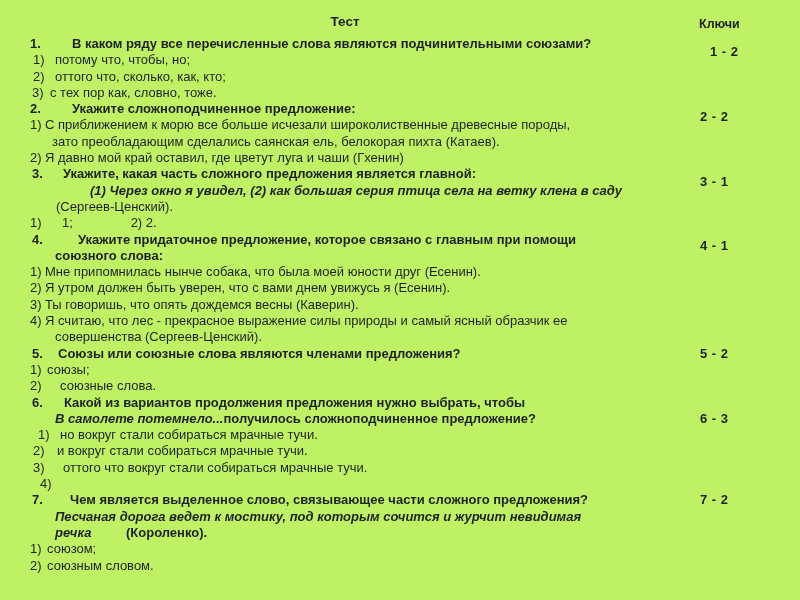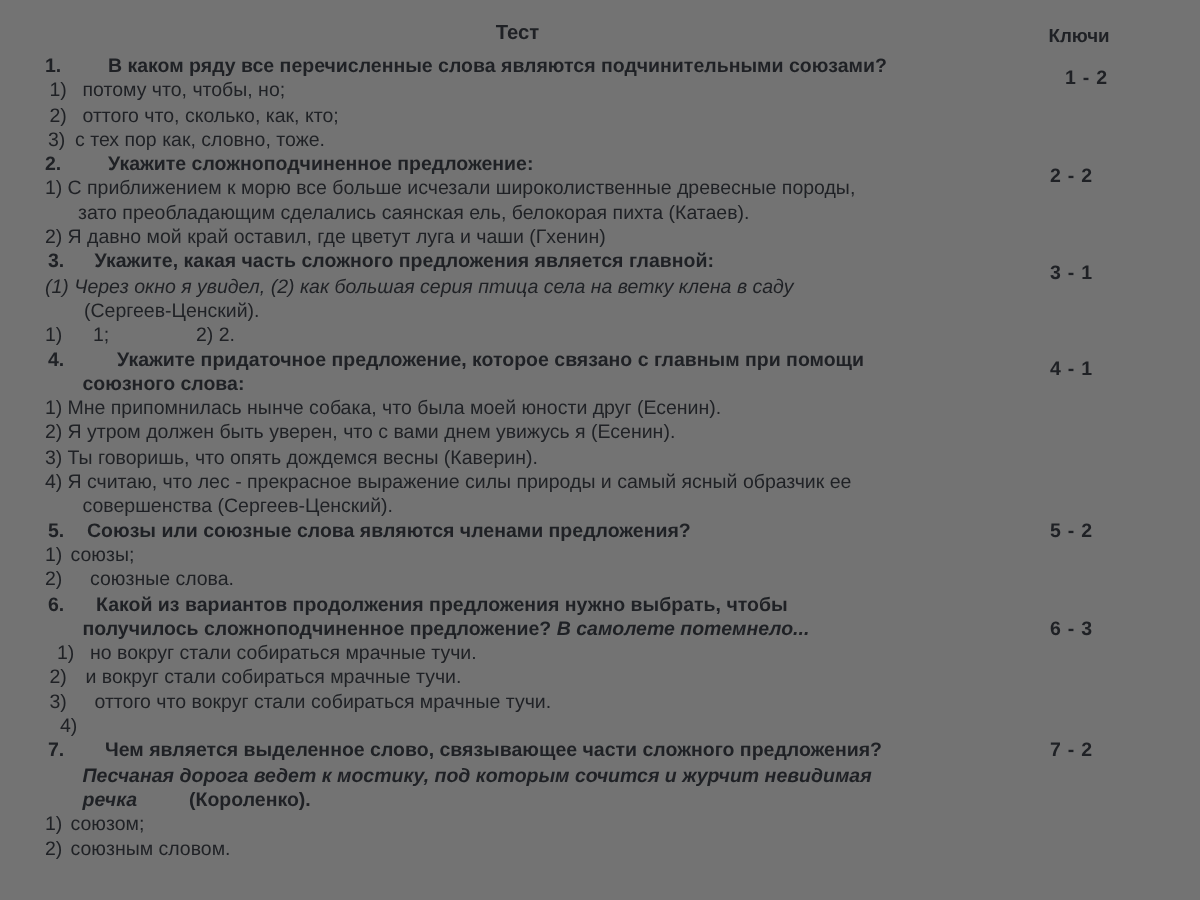--- a/index.html
+++ b/index.html
@@ -27,21 +27,21 @@
   }
   .content{position:absolute;left:30px;top:36px;width:668px;}
   .line{display:flex;line-height:16.3px;white-space:pre;}
   .marker{flex:0 0 auto;}
   .b{font-weight:bold;}
   .i{font-style:italic;}
 </style>
 </head>
 <body>
 
-<div class="slide" style="background: #737373; color: rgb(31, 33, 37);">
+<div class="slide" style="background: #bef264; color: rgb(31, 33, 37);">
   <div class="title">Тест</div>
   <div class="keys-label">Ключи</div>
   <div class="keys-layer" id="keys">
       <div class="key" style="top: 44px; margin-left: 10px;">1 - 2</div>
       <div class="key" style="top: 109px;">2 - 2</div>
       <div class="key" style="top: 174px;">3 - 1</div>
       <div class="key" style="top: 238px;">4 - 1</div>
       <div class="key" style="top: 346px;">5 - 2</div>
       <div class="key" style="top: 411px;">6 - 3</div>
       <div class="key" style="top: 492px;">7 - 2</div>
@@ -49,35 +49,35 @@
   <div class="content" id="content">
       <div class="line" style="margin-left: 0px;"><span class="marker b" style="width: 42px;">1.</span><span class="b ">В каком ряду все перечисленные слова являются подчинительными союзами?</span></div>
       <div class="line" style="margin-left: 3px;"><span class="marker" style="width: 22px;">1)</span><span class="">потому что, чтобы, но;</span></div>
       <div class="line" style="margin-left: 3px;"><span class="marker" style="width: 22px;">2)</span><span class="">оттого что, сколько, как, кто;</span></div>
       <div class="line" style="margin-left: 2px;"><span class="marker" style="width: 18px;">3)</span><span class="">с тех пор как, словно, тоже.</span></div>
       <div class="line" style="margin-left: 0px;"><span class="marker b" style="width: 42px;">2.</span><span class="b ">Укажите сложноподчиненное предложение:</span></div>
       <div class="line" style="margin-left: 0px;"><span class="marker" style="width: 15px;">1)</span><span class="">С приближением к морю все больше исчезали широколиственные древесные породы,</span></div>
       <div class="line" style="margin-left: 22px;"><span class="">зато преобладающим сделались саянская ель, белокорая пихта (Катаев).</span></div>
       <div class="line" style="margin-left: 0px;"><span class="marker" style="width: 15px;">2)</span><span class="">Я давно мой край оставил, где цветут луга и чаши (Гхенин)</span></div>
       <div class="line" style="margin-left: 2px;"><span class="marker b" style="width: 31px;">3.</span><span class="b ">Укажите, какая часть сложного предложения является главной:</span></div>
-      <div class="line" style=""><span class="i">(1) Через окно я увидел, (2) как большая серия птица села на ветку клена в саду</span></div>
+      <div class="line" style="margin-left: 60px; font-weight: bold;"><span class="i">(1) Через окно я увидел, (2) как большая серия птица села на ветку клена в саду</span></div>
       <div class="line" style="margin-left: 26px;"><span class="">(Сергеев-Ценский).</span></div>
       <div class="line" style="margin-left: 0px;"><span class="marker" style="width: 32px;">1)</span><span class="">1;                2) 2.</span></div>
       <div class="line" style="margin-left: 2px;"><span class="marker b" style="width: 46px;">4.</span><span class="b ">Укажите придаточное предложение, которое связано с главным при помощи</span></div>
       <div class="line" style="margin-left: 25px;"><span class="b ">союзного слова:</span></div>
       <div class="line" style="margin-left: 0px;"><span class="marker" style="width: 15px;">1)</span><span class="">Мне припомнилась нынче собака, что была моей юности друг (Есенин).</span></div>
       <div class="line" style="margin-left: 0px;"><span class="marker" style="width: 15px;">2)</span><span class="">Я утром должен быть уверен, что с вами днем увижусь я (Есенин).</span></div>
       <div class="line" style="margin-left: 0px;"><span class="marker" style="width: 15px;">3)</span><span class="">Ты говоришь, что опять дождемся весны (Каверин).</span></div>
       <div class="line" style="margin-left: 0px;"><span class="marker" style="width: 15px;">4)</span><span class="">Я считаю, что лес - прекрасное выражение силы природы и самый ясный образчик ее</span></div>
       <div class="line" style="margin-left: 25px;"><span class="">совершенства (Сергеев-Ценский).</span></div>
       <div class="line" style="margin-left: 2px;"><span class="marker b" style="width: 26px;">5.</span><span class="b ">Союзы или союзные слова являются членами предложения?</span></div>
       <div class="line" style="margin-left: 0px;"><span class="marker" style="width: 17px;">1)</span><span class="">союзы;</span></div>
       <div class="line" style="margin-left: 0px;"><span class="marker" style="width: 30px;">2)</span><span class="">союзные слова.</span></div>
       <div class="line" style="margin-left: 2px;"><span class="marker b" style="width: 32px;">6.</span><span class="b ">Какой из вариантов продолжения предложения нужно выбрать, чтобы</span></div>
-      <div class="line" style="margin-left: 25px;"><span class="b ">получилось сложноподчиненное предложение? </span><span class="b i">В самолете потемнело...</span></div>
+      <div class="line" style="margin-left: 25px;"><span class="b i">В самолете потемнело...</span><span class="b ">получилось сложноподчиненное предложение? </span></div>
       <div class="line" style="margin-left: 8px;"><span class="marker" style="width: 22px;">1)</span><span class="">но вокруг стали собираться мрачные тучи.</span></div>
       <div class="line" style="margin-left: 3px;"><span class="marker" style="width: 24px;">2)</span><span class="">и вокруг стали собираться мрачные тучи.</span></div>
       <div class="line" style="margin-left: 3px;"><span class="marker" style="width: 30px;">3)</span><span class="">оттого что вокруг стали собираться мрачные тучи.</span></div>
       <div class="line" style="margin-left: 10px;"><span class="marker" style="width: 22px;">4)</span></div>
       <div class="line" style="margin-left: 2px;"><span class="marker b" style="width: 38px;">7.</span><span class="b ">Чем является выделенное слово, связывающее части сложного предложения?</span></div>
       <div class="line" style="margin-left: 25px;"><span class="b i">Песчаная дорога ведет к мостику, под которым сочится и журчит невидимая</span></div>
       <div class="line" style="margin-left: 25px; gap: 31px;"><span class="b i">речка </span><span class="b ">(Короленко).</span></div>
       <div class="line" style="margin-left: 0px;"><span class="marker" style="width: 17px;">1)</span><span class="">союзом;</span></div>
       <div class="line" style="margin-left: 0px;"><span class="marker" style="width: 17px;">2)</span><span class="">союзным словом.</span></div>
     </div>

